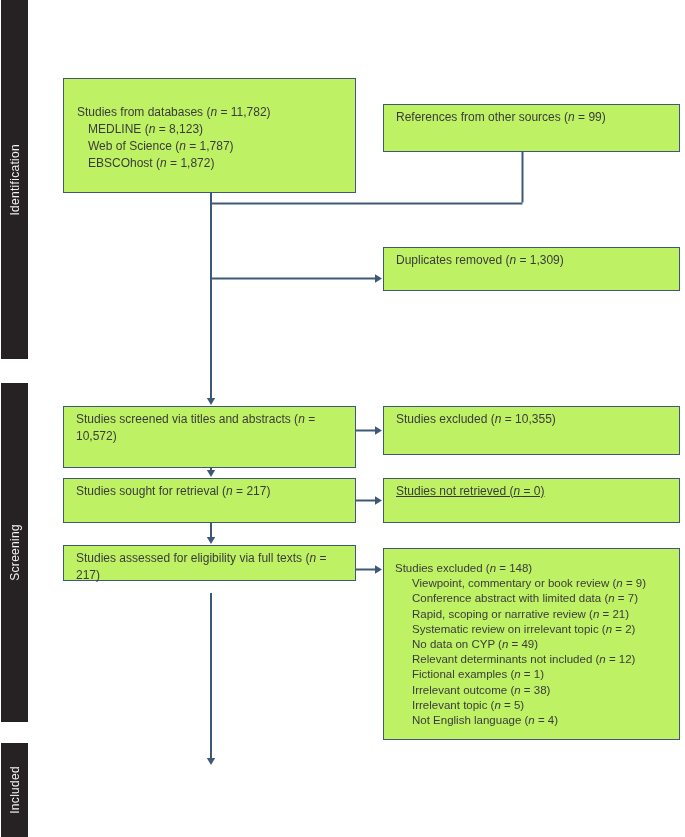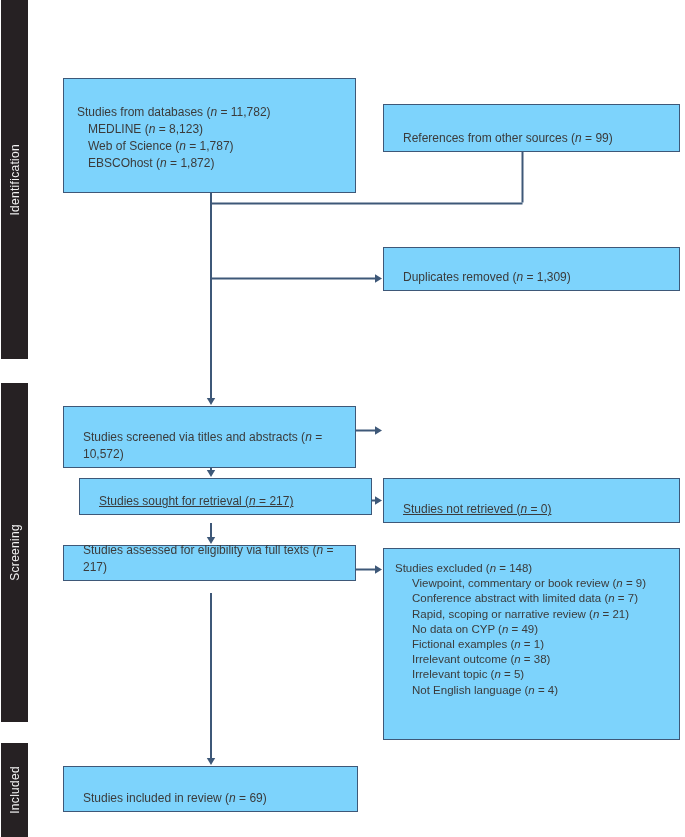--- a/index.html
+++ b/index.html
@@ -25,33 +25,33 @@
   .vtext{
     writing-mode:vertical-rl;transform:rotate(180deg);
     color:var(--sidebar-text);font-size:12px;letter-spacing:.3px;white-space:nowrap;
   }
   
   .connectors{position:absolute;left:0;top:0;width:685px;height:837px;}
   .connectors .ln{stroke:var(--line);stroke-width:2;fill:none;}
   #arrowhead path{fill:var(--line);}
   
   .box{
-    position:absolute;box-sizing:border-box;background:#7dd3fc;
+    position:absolute;box-sizing:border-box;background:#bef264;
     border:1.5px solid var(--line);font-size:12px;line-height:1.4;
   }
-  .box-center{display:flex;flex-direction:column;justify-content:flex-end;padding:4px 19px;}
+  .box-center{display:flex;flex-direction:column;justify-content:flex-start;padding:4px 12px;}
   .bl{white-space:nowrap;}
   .wrap .bl{white-space:normal;}
   #box-databases{left:63px;top:78px;width:293px;height:115px;padding:25px 10px 0 13px;line-height:17px;}
   #box-databases .ind{padding-left:11px;}
   #box-other-sources{left:383px;top:104px;width:297px;height:48px;}
   #box-duplicates{left:383px;top:247px;width:297px;height:44px;}
   #box-screened{left:63px;top:406px;width:293px;height:62px;}
   #box-excluded-screening{left:383px;top:406px;width:297px;height:49px;}
-  #box-sought{left:79px;top:478px;width:293px;height:37px;text-decoration:underline;}
+  #box-sought{left:63px;top:478px;width:293px;height:45px;}
   #box-not-retrieved{left:383px;top:478px;width:297px;height:45px;text-decoration:underline;}
   #box-assessed{left:63px;top:545px;width:293px;height:36px;}
   #box-excluded-fulltext{left:383px;top:548px;width:297px;height:192px;padding:12px 6px 16px 11px;font-size:11.5px;line-height:15.2px;}
   #box-excluded-fulltext .ind{padding-left:17px;}
   #box-included{left:63px;top:766px;width:295px;height:46px;}
   i{font-style:italic;}
 </style>
 </head>
 <body>
 
@@ -97,42 +97,44 @@
   </div>
 
   <div class="box box-center" id="box-duplicates">
     <div class="bl">Duplicates removed (<i>n</i> = 1,309)</div>
   </div>
 
   <div class="box box-center wrap" id="box-screened">
     <div class="bl">Studies screened via titles and abstracts (<i>n</i> = 10,572)</div>
   </div>
 
+  <div class="box box-center" id="box-excluded-screening">
+    <div class="bl">Studies excluded (<i>n</i> = 10,355)</div>
+  </div>
 
   <div class="box box-center" id="box-sought">
     <div class="bl">Studies sought for retrieval (<i>n</i> = 217)</div>
   </div>
 
   <div class="box box-center" id="box-not-retrieved">
     <div class="bl">Studies not retrieved (<i>n</i> = 0)</div>
   </div>
 
   <div class="box box-center wrap" id="box-assessed">
     <div class="bl">Studies assessed for eligibility via full texts (<i>n</i> = 217)</div>
   </div>
 
   <div class="box" id="box-excluded-fulltext">
     <div class="bl">Studies excluded (<i>n</i> = 148)</div>
     <div class="bl ind">Viewpoint, commentary or book review (<i>n</i> = 9)</div>
     <div class="bl ind">Conference abstract with limited data (<i>n</i> = 7)</div>
     <div class="bl ind">Rapid, scoping or narrative review (<i>n</i> = 21)</div>
+    <div class="bl ind">Systematic review on irrelevant topic (<i>n</i> = 2)</div>
     <div class="bl ind">No data on CYP (<i>n</i> = 49)</div>
+    <div class="bl ind">Relevant determinants not included (<i>n</i> = 12)</div>
     <div class="bl ind">Fictional examples (<i>n</i> = 1)</div>
     <div class="bl ind">Irrelevant outcome (<i>n</i> = 38)</div>
     <div class="bl ind">Irrelevant topic (<i>n</i> = 5)</div>
     <div class="bl ind">Not English language (<i>n</i> = 4)</div>
   </div>
 
-  <div class="box box-center" id="box-included">
-    <div class="bl">Studies included in review (<i>n</i> = 69)</div>
-  </div>
 
 </div>
 
 </body></html>

